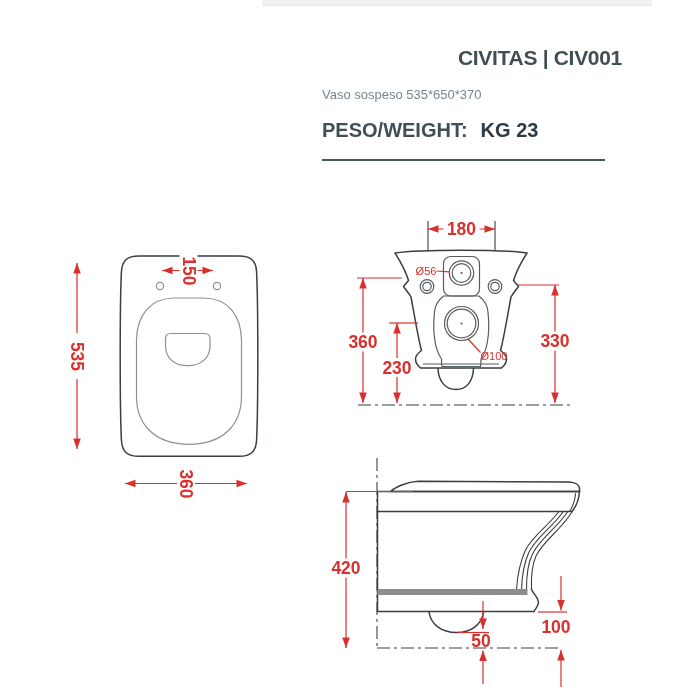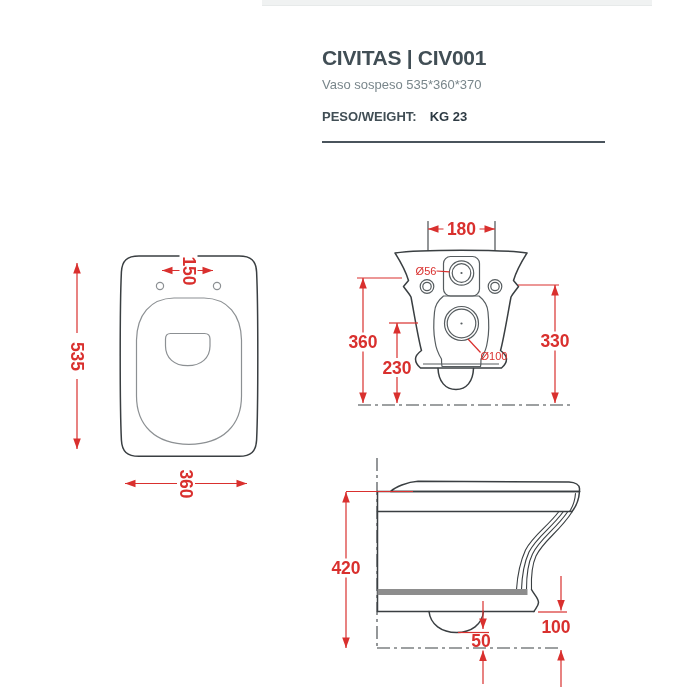--- a/index.html
+++ b/index.html
@@ -8,26 +8,27 @@
     font-family:"Liberation Sans", sans-serif;
     position:relative;overflow:hidden;
   }
   .top-strip{
     position:absolute;left:262px;top:0;width:390px;height:5px;
     background:#f0f2f2;border-bottom:1px solid #e7eaea;
   }
   header{position:absolute;left:322px;top:46px;width:300px;}
   .title{
     font-size:21px;font-weight:700;color:#414e55;letter-spacing:-0.3px;
-    margin:0 0 7px 0;
+    margin:0 0 17px 0;
+    text-align:right;
   }
   .sub{font-size:13px;line-height:15px;font-weight:400;}
   .sub-it{color:#79868b;}
   .sub-en{color:#a5b0b4;}
-  .weight-row{margin-top:17px;font-size:13px;font-weight:700;color:#414e55;}
+  .weight-row{margin-top:17px;font-size:20px;font-weight:700;color:#414e55;}
   .weight-value{color:#2e3b44;margin-left:13px;}
   .rule{margin-top:17px;width:283px;height:2px;background:#4a545c;}
   svg{position:absolute;left:0;top:0;}
   
   .outline{stroke:#3a3f42;stroke-width:1.5;fill:none;stroke-linejoin:round;stroke-linecap:round;}
   .outline-thin{stroke:#3a3f42;stroke-width:1.1;fill:none;stroke-linecap:round;}
   .detail{stroke:#8c9093;stroke-width:1.2;fill:none;}
   .detail-dk{stroke:#565c5f;stroke-width:1.2;fill:none;stroke-linejoin:round;}
   .centerline{stroke:#3c4245;stroke-width:1.1;fill:none;stroke-dasharray:13 4 3 4;}
   .dim{stroke:#d9302e;stroke-width:1.2;fill:none;}
@@ -35,21 +36,21 @@
   .dia-text{fill:#d9302e;font-size:11px;font-weight:400;font-family:"Liberation Sans",sans-serif;}
   .bg{fill:#ffffff;stroke:none;}
 </style>
 </head>
 <body>
 
 <div class="top-strip"></div>
 
 <header>
   <h1 class="title">CIVITAS | CIV001</h1>
-  <div class="sub sub-it">Vaso sospeso 535*360*370</div>
+  <div class="sub sub-it">Vaso sospeso 535*650*370</div>
   <div class="weight-row">
     <span class="weight-label">PESO/WEIGHT:</span><span class="weight-value">KG 23</span>
   </div>
   <div class="rule"></div>
 </header>
 
 <svg width="700" height="700" viewBox="0 0 700 700">
   <defs>
     <marker id="dimarrow" markerUnits="userSpaceOnUse" markerWidth="12" markerHeight="10" refX="11" refY="5" orient="auto-start-reverse">
       <path d="M0.5,1.2 L11,5 L0.5,8.8 Z" fill="#d9302e"></path>

